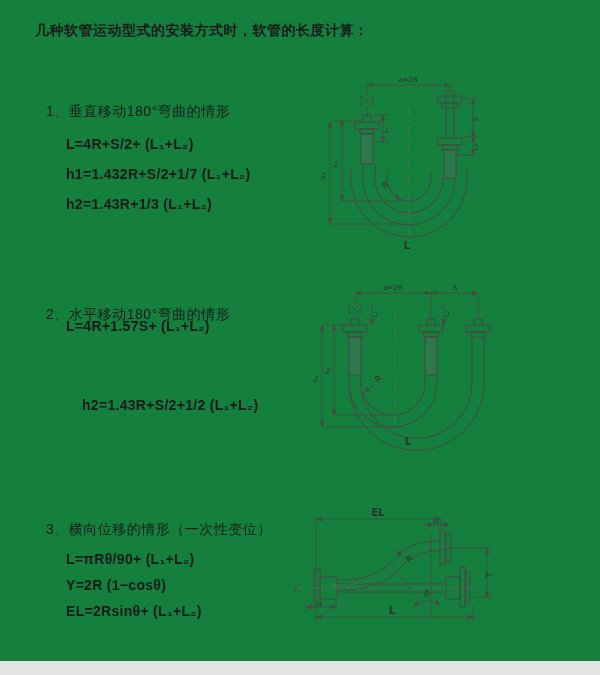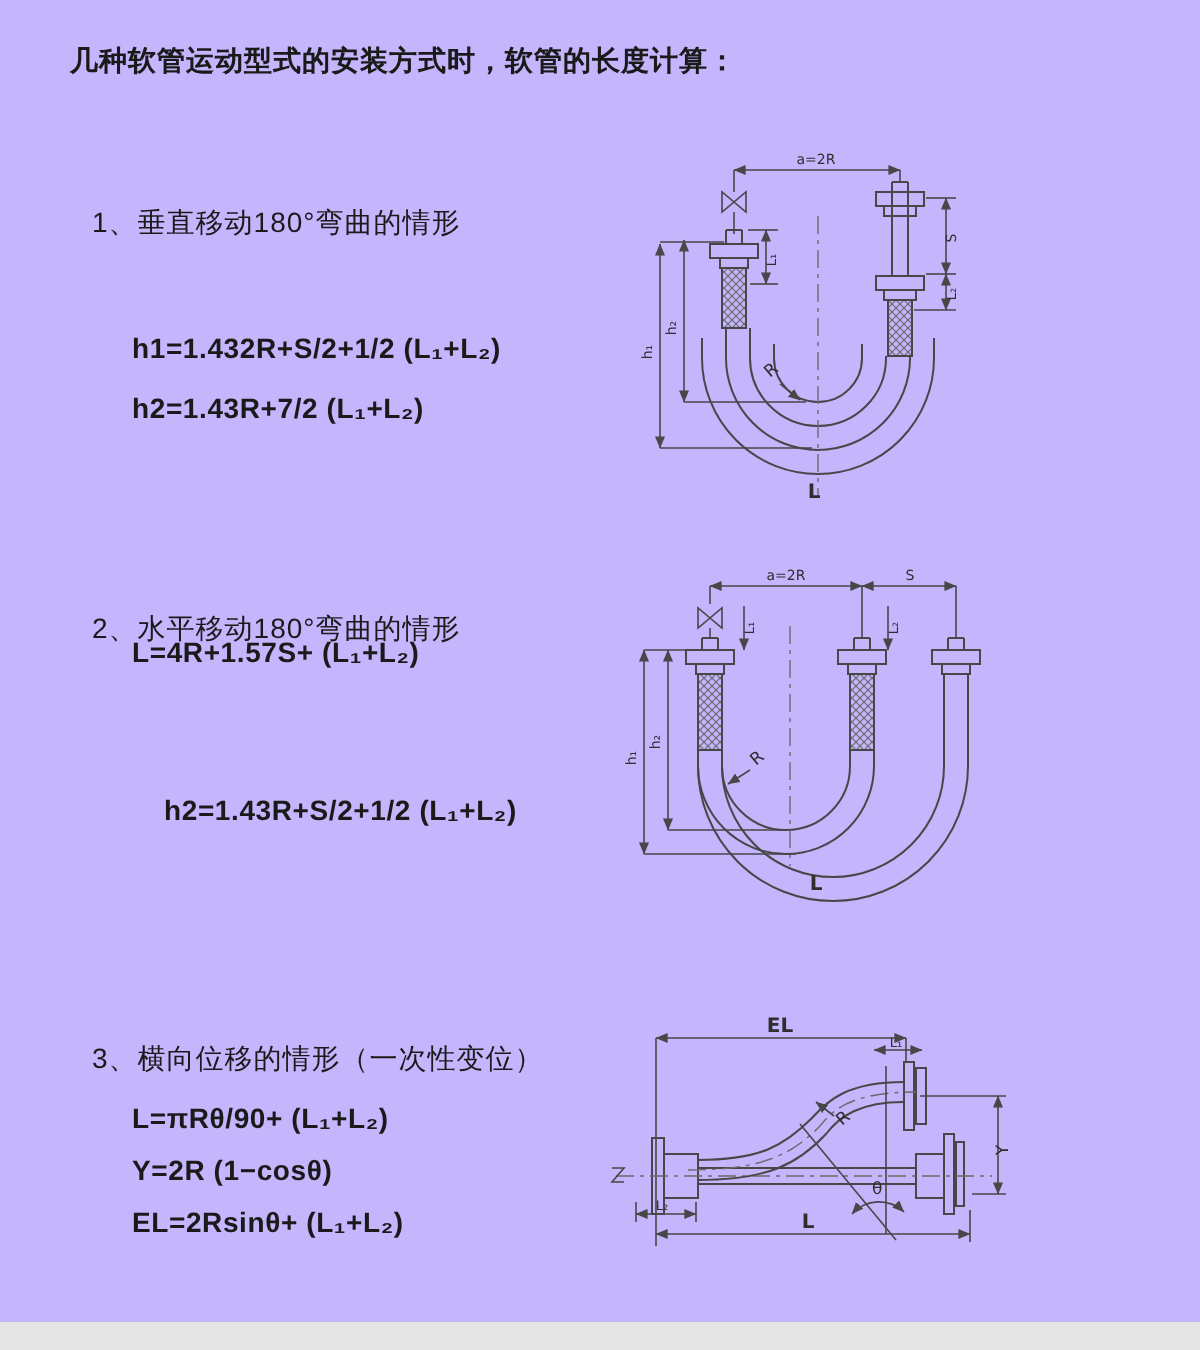--- a/index.html
+++ b/index.html
@@ -1,16 +1,16 @@
 <!DOCTYPE html>
 <html><head>
 <meta charset="utf-8">
 <style>
   html,body{margin:0;padding:0;background:#fff;}
-  .page{position:relative;width:600px;height:675px;background:#c4b5fd;overflow:hidden;
+  .page{position:relative;width:600px;height:675px;background:#15803d;overflow:hidden;
         font-family:"Liberation Sans",sans-serif;color:#1a1a1a;}
   .title{position:absolute;left:35px;top:22px;font-size:14px;font-weight:700;letter-spacing:.5px;}
   .heading{position:absolute;font-size:14px;font-weight:400;letter-spacing:.5px;}
   .formula{position:absolute;font-size:14px;font-weight:600;letter-spacing:.3px;}
   .diagram{position:absolute;}
   svg{overflow:visible;}
   svg text{font-family:"DejaVu Sans",sans-serif;fill:#2e2e2e;stroke:none;}
   .dl7{font-size:7px;}
   .dl6{font-size:6.5px;}
   .dl8{font-size:8.5px;}
@@ -21,22 +21,23 @@
   .bottom-strip{position:absolute;left:0;top:661px;width:600px;height:14px;background:#e5e5e5;}
 </style>
 </head>
 <body>
 
 <div class="page">
 
   <div class="title">几种软管运动型式的安装方式时，软管的长度计算：</div>
 
   <div class="heading" style="left:46px;top:103px">1、垂直移动180°弯曲的情形</div>
-  <div class="formula" style="left:66px;top:166px">h1=1.432R+S/2+1/2 (L₁+L₂)</div>
-  <div class="formula" style="left:66px;top:196px">h2=1.43R+7/2 (L₁+L₂)</div>
+  <div class="formula" style="left:66px;top:136px">L=4R+S/2+ (L₁+L₂)</div>
+  <div class="formula" style="left:66px;top:166px">h1=1.432R+S/2+1/7 (L₁+L₂)</div>
+  <div class="formula" style="left:66px;top:196px">h2=1.43R+1/3 (L₁+L₂)</div>
 
   <div class="diagram" style="left:310px;top:72px">
   <svg width="290" height="195" viewBox="0 0 290 195">
     <defs>
       <marker id="ah1" markerWidth="7" markerHeight="6" refX="5.8" refY="2.5" orient="auto-start-reverse" markerUnits="userSpaceOnUse">
         <path d="M0,0 L6,2.5 L0,5 z" fill="#474747"></path>
       </marker>
       <pattern id="hx1" width="4" height="4" patternUnits="userSpaceOnUse">
         <path d="M0,4 L4,0 M0,0 L4,4" stroke="#6a6a6a" stroke-width="0.6"></path>
       </pattern>
@@ -193,21 +194,21 @@
 
     <text class="dl10" x="100" y="162" text-anchor="middle">L</text>
   </svg>
   </div>
 
   <div class="heading" style="left:46px;top:521px">3、横向位移的情形（一次性变位）</div>
   <div class="formula" style="left:66px;top:551px">L=πRθ/90+ (L₁+L₂)</div>
   <div class="formula" style="left:66px;top:577px">Y=2R (1−cosθ)</div>
   <div class="formula" style="left:66px;top:603px">EL=2Rsinθ+ (L₁+L₂)</div>
 
-  <div class="diagram" style="left:300px;top:505px">
+  <div class="diagram" style="left:288px;top:505px">
   <svg width="300" height="140" viewBox="0 0 300 140">
     <defs>
       <marker id="ah3" markerWidth="7" markerHeight="6" refX="5.8" refY="2.5" orient="auto-start-reverse" markerUnits="userSpaceOnUse">
         <path d="M0,0 L6,2.5 L0,5 z" fill="#474747"></path>
       </marker>
     </defs>
 
     <line class="ln" x1="28" y1="14" x2="153" y2="14" marker-start="url(#ah3)" marker-end="url(#ah3)"></line>
     <line class="ln" x1="28" y1="14" x2="28" y2="118"></line>
     <line class="ln" x1="153" y1="14" x2="153" y2="26"></line>

